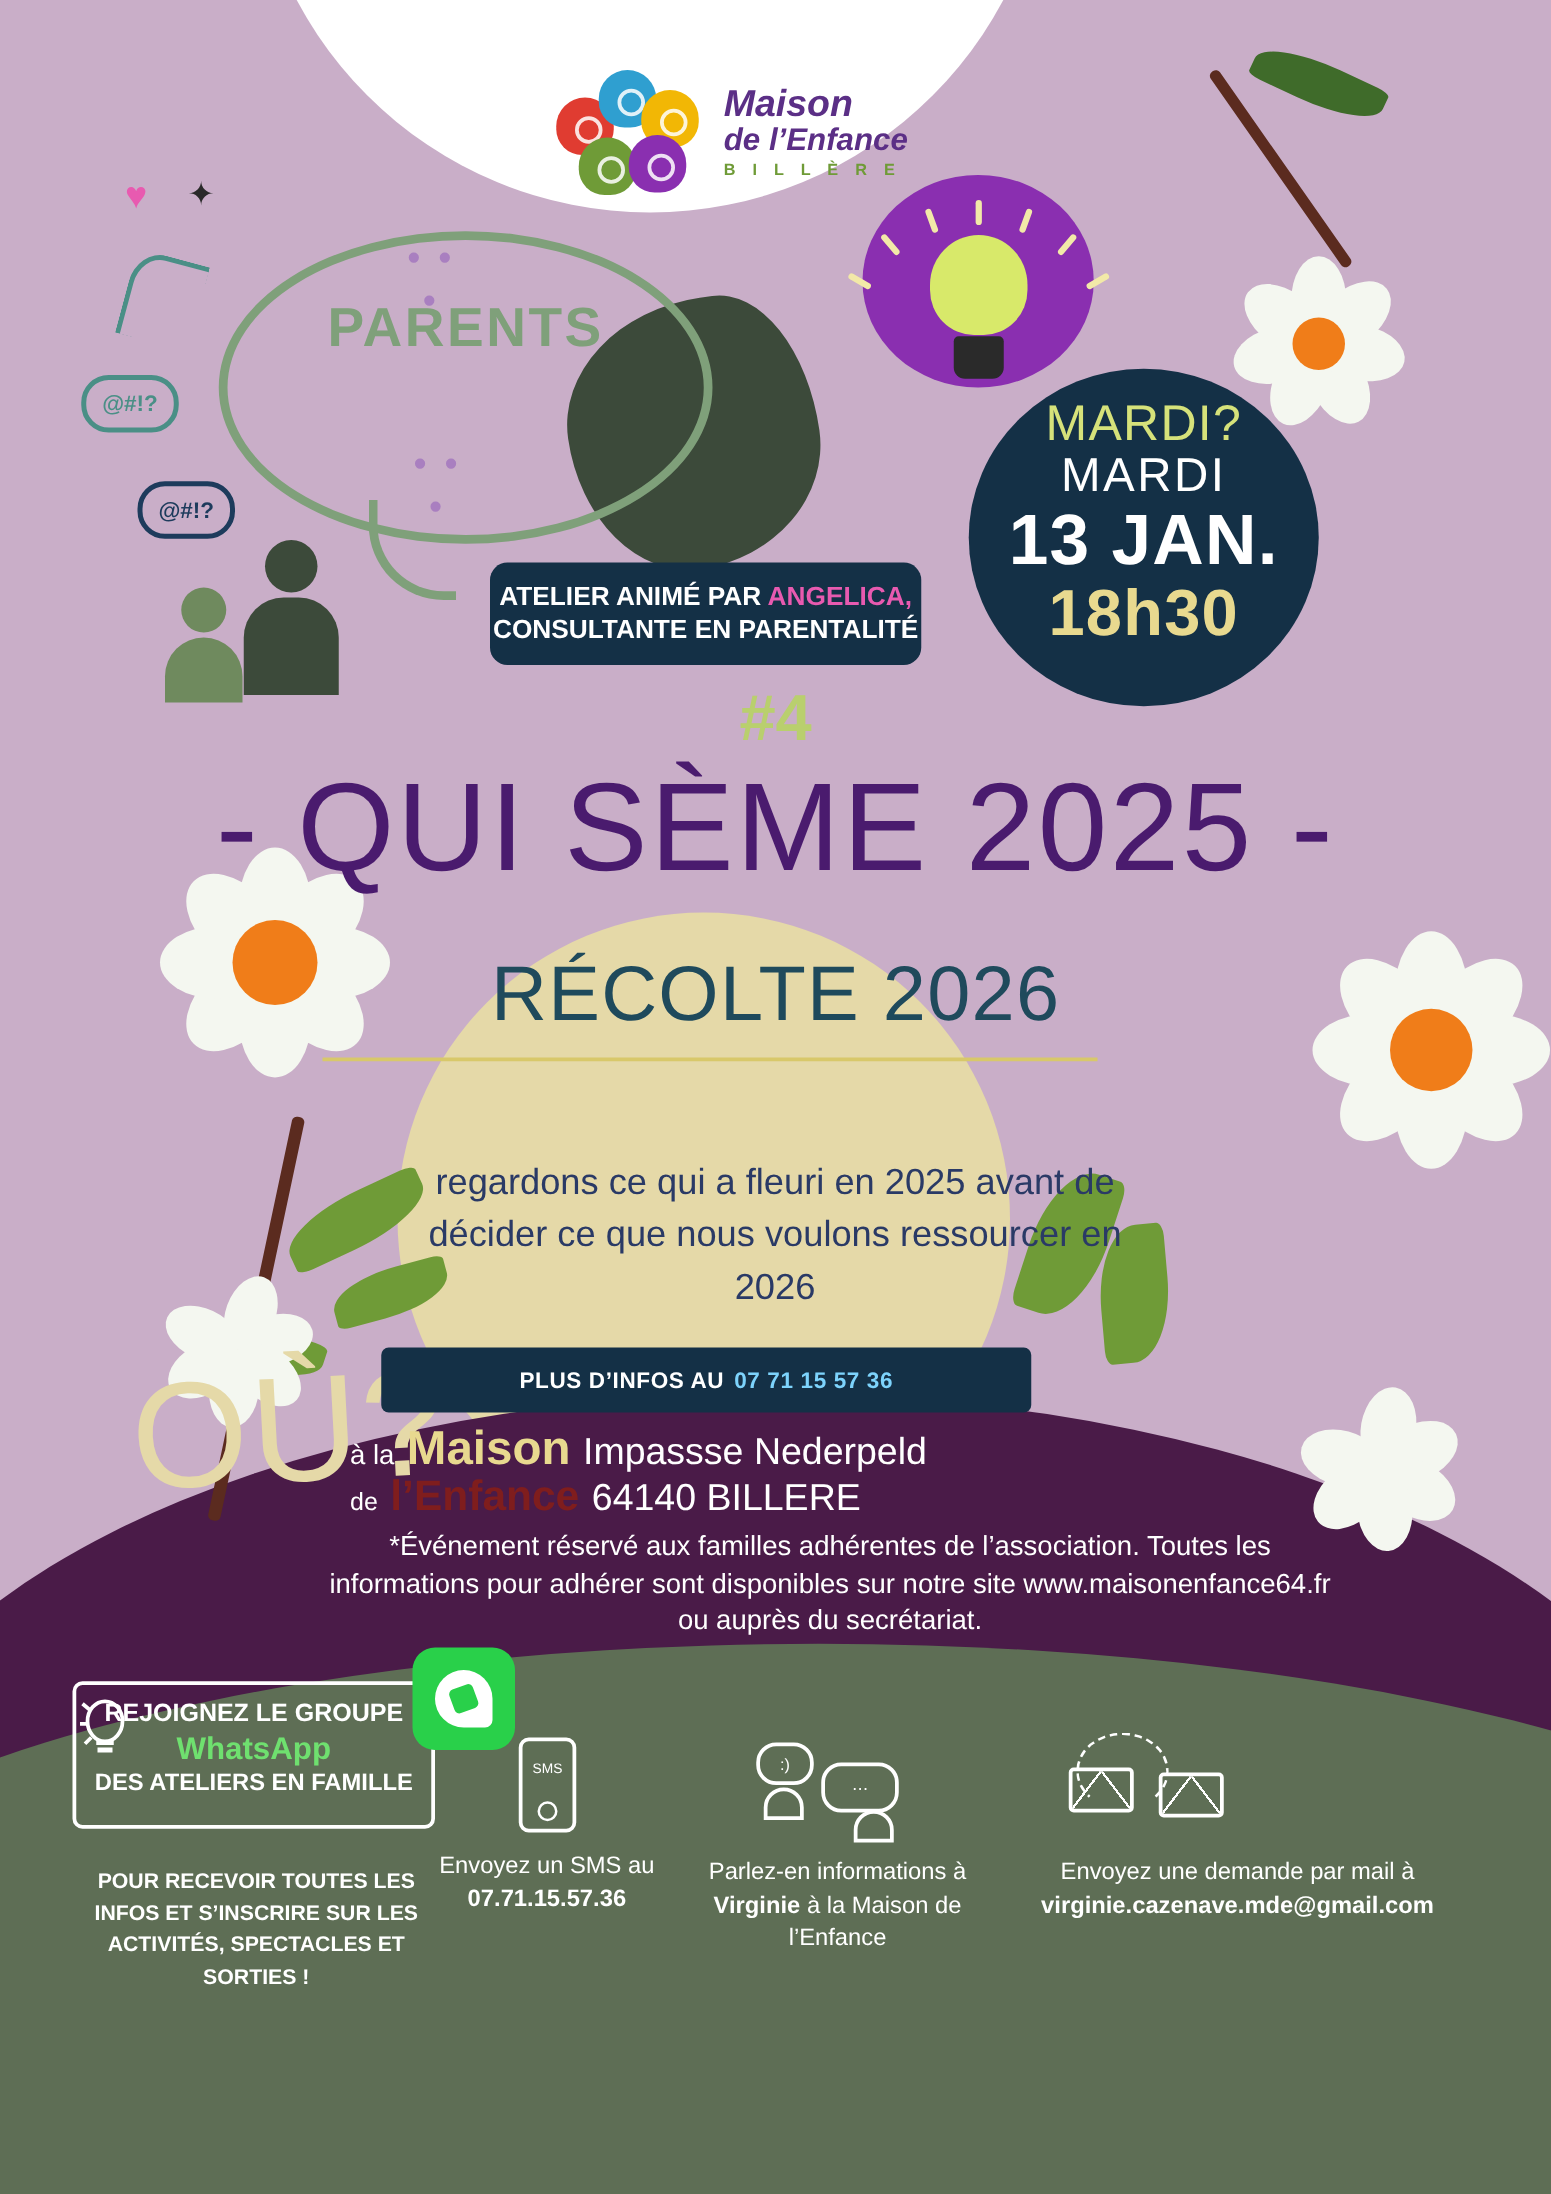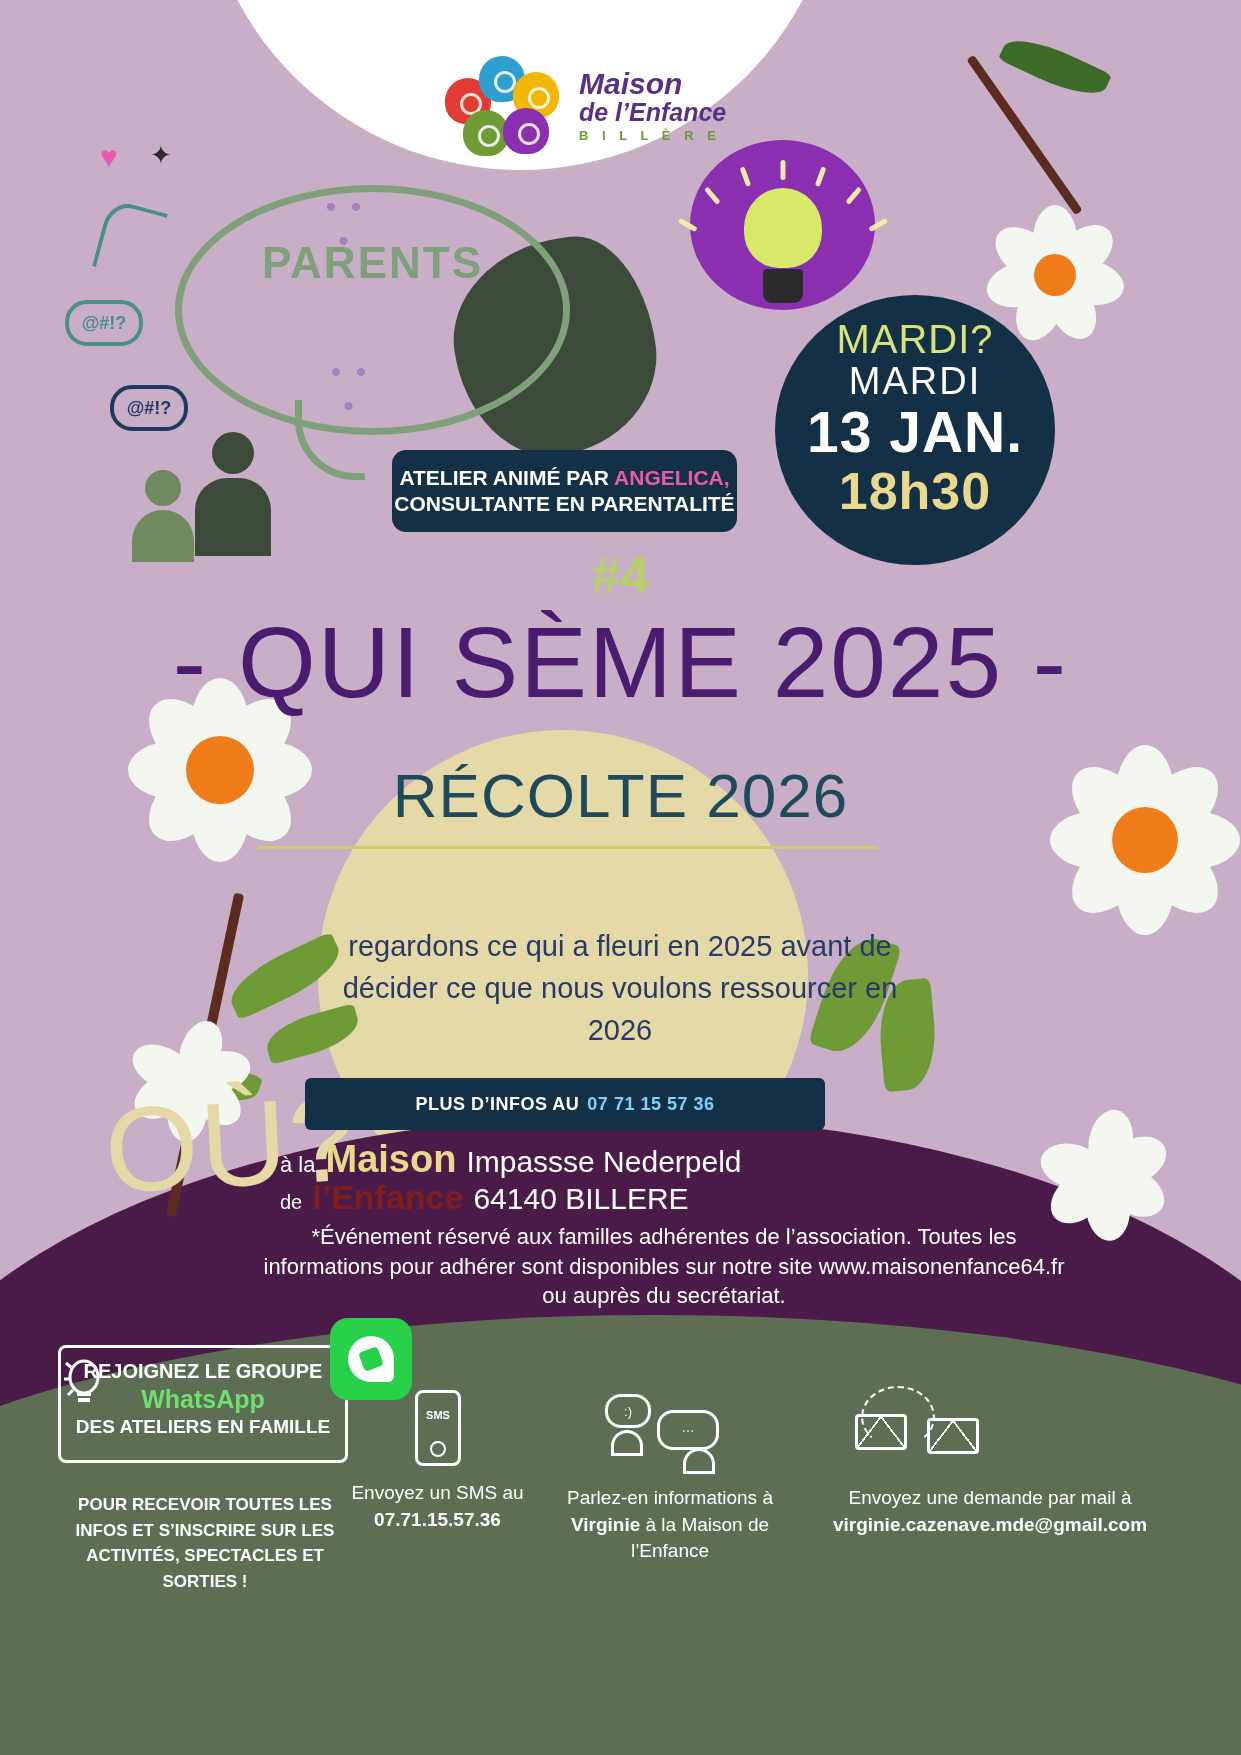--- a/index.html
+++ b/index.html
@@ -277,21 +277,21 @@
   .contact-col { position: absolute; text-align: center; color: #ffffff; }
   .contact-col .cc-text { font-size: 19px; line-height: 1.4; }
   .contact-col .cc-text b { font-weight: 700; }
   .c1 { left: 330px; top: 1480px; width: 215px; }
   .c2 { left: 545px; top: 1485px; width: 250px; }
   .c3 { left: 790px; top: 1485px; width: 400px; }
 
   .icon-sms {
     position: absolute; left: 415px; top: 1390px;
     width: 46px; height: 76px; border: 3px solid #ffffff; border-radius: 8px;
-    color: #ffffff; font-size: 11px; text-align: center; padding-top: 16px; font-weight: 700;
+    color: #ffffff; font-size: 11px; text-align: center; padding-top: 16px; font-weight: 400;
   }
   .icon-sms::after {
     content: ""; position: absolute; left: 50%; bottom: 6px; transform: translateX(-50%);
     width: 12px; height: 12px; border: 2px solid #ffffff; border-radius: 50%;
   }
   .talk-icons { position: absolute; left: 605px; top: 1390px; width: 120px; height: 72px; }
   .talk-b {
     position: absolute; border: 3px solid #ffffff; border-radius: 16px; color:#fff;
     display:flex; align-items:center; justify-content:center; font-size: 13px;
   }

